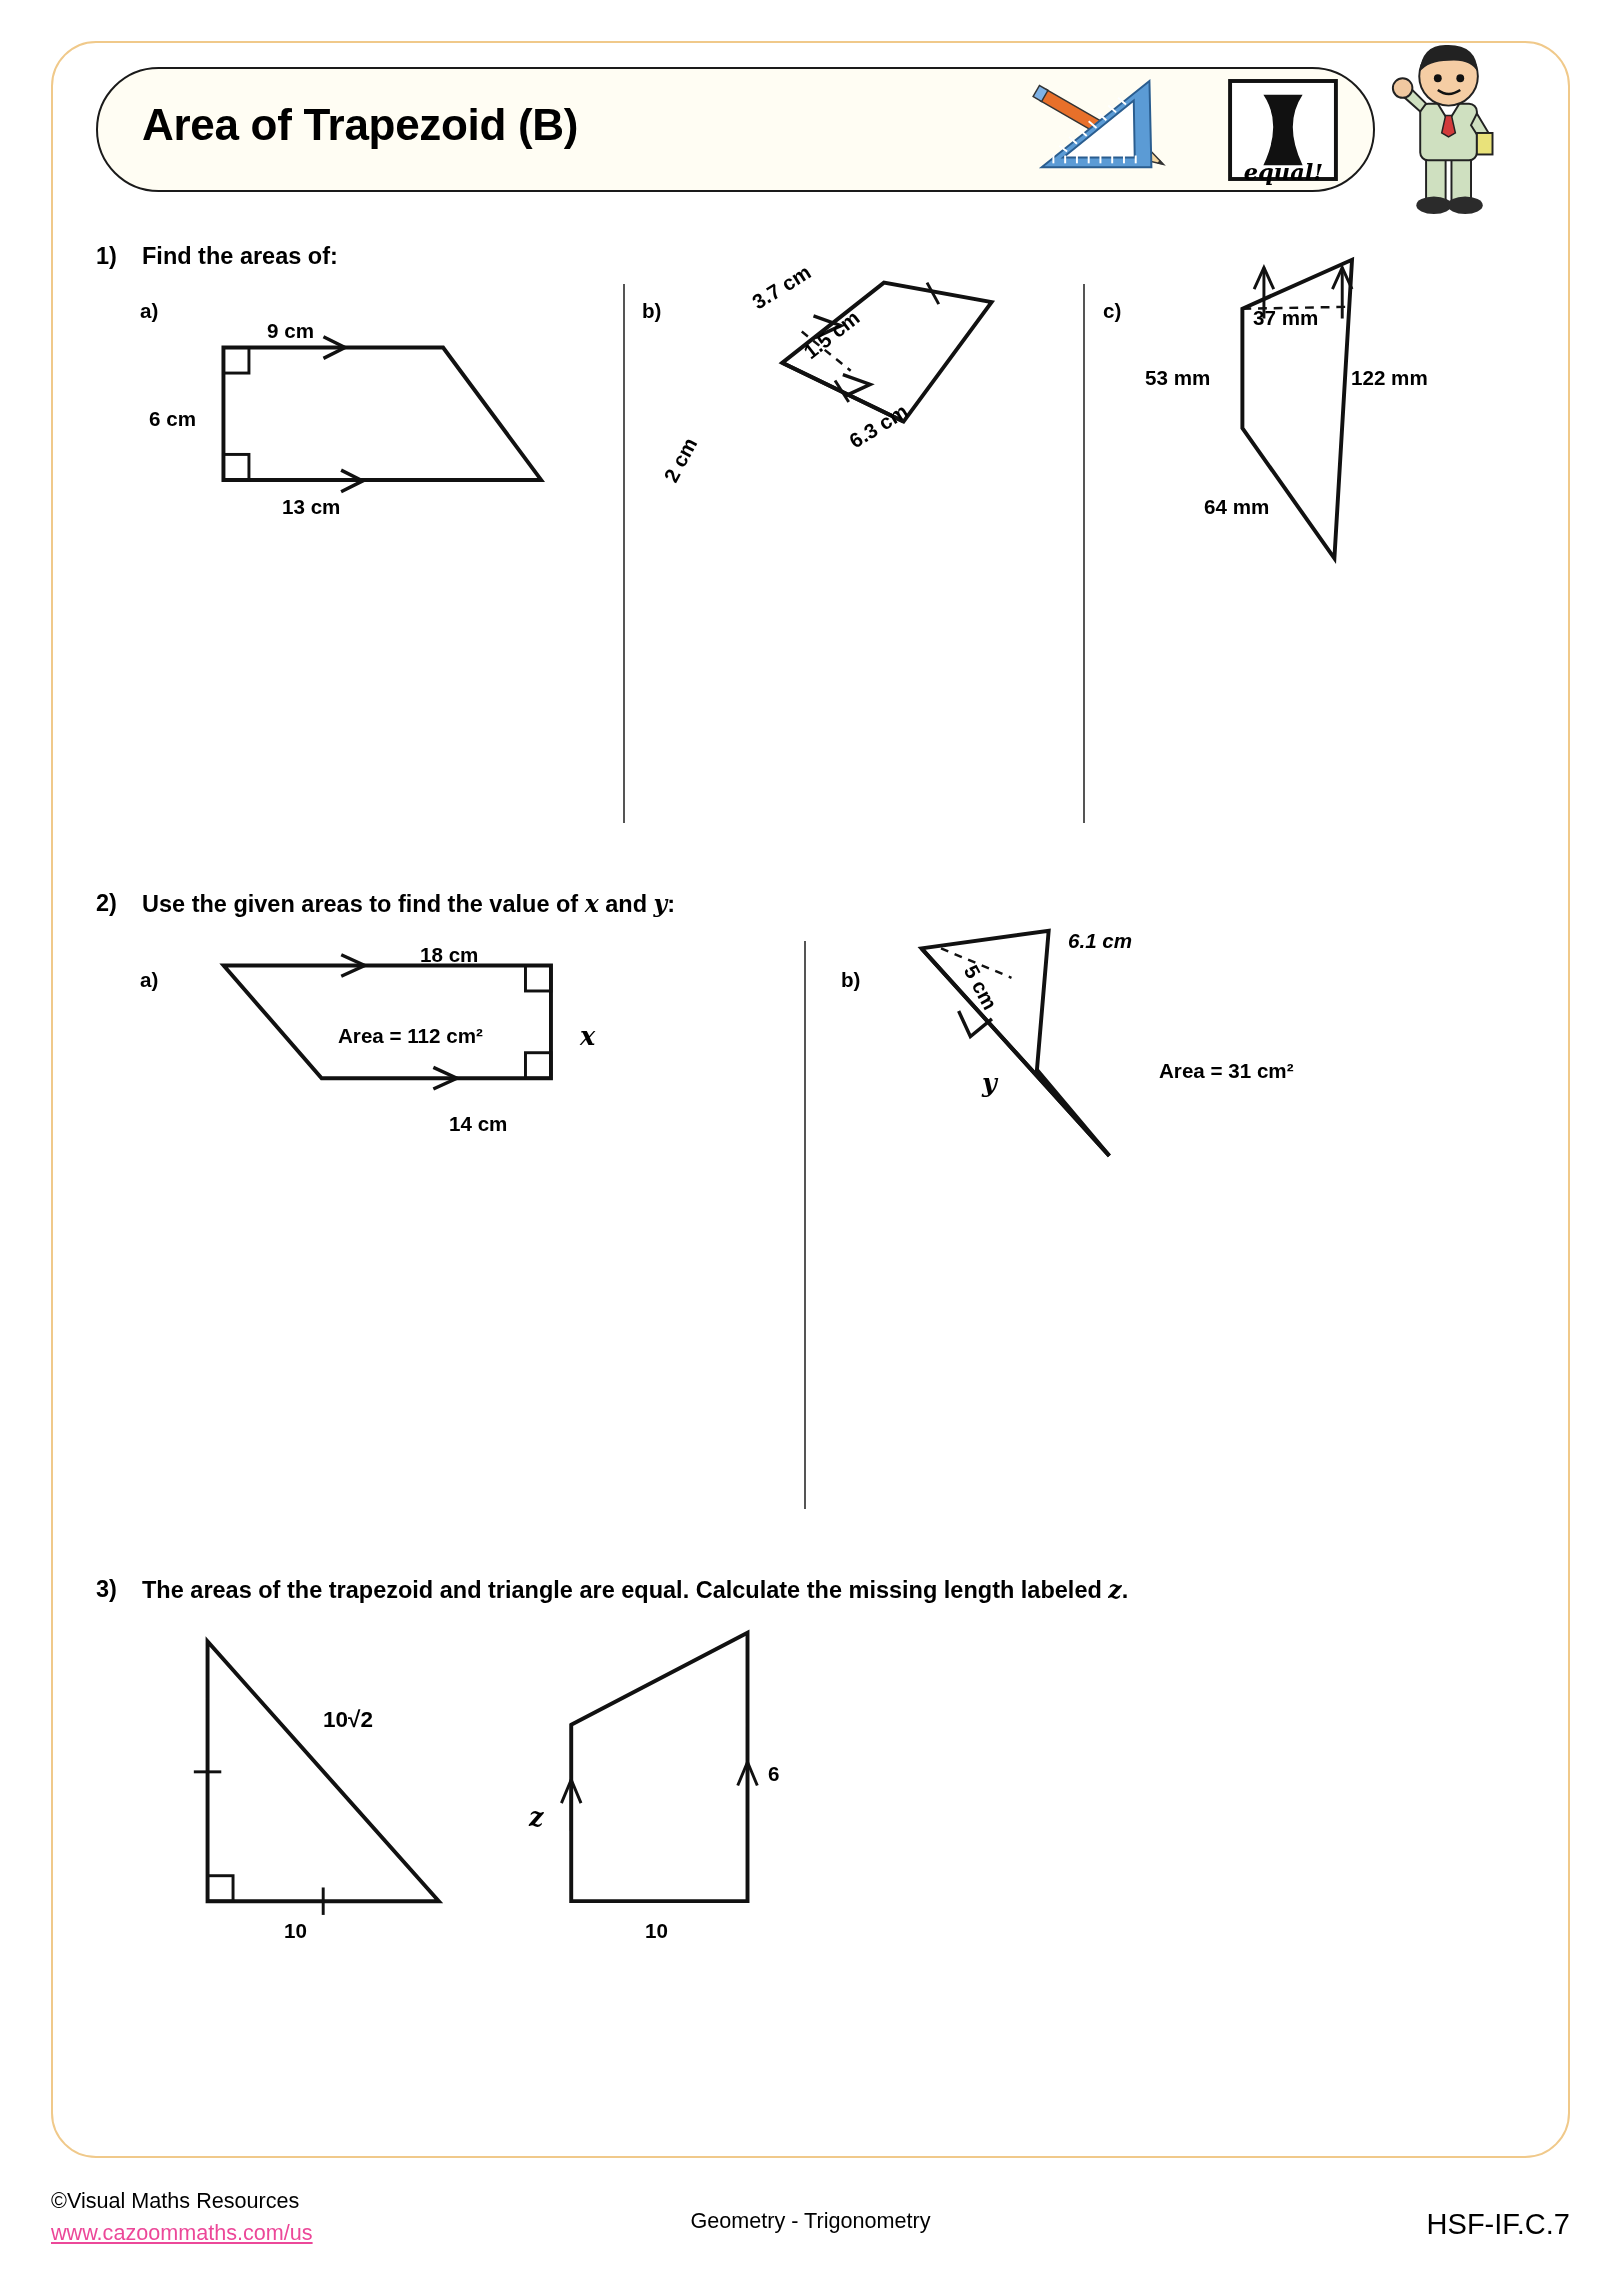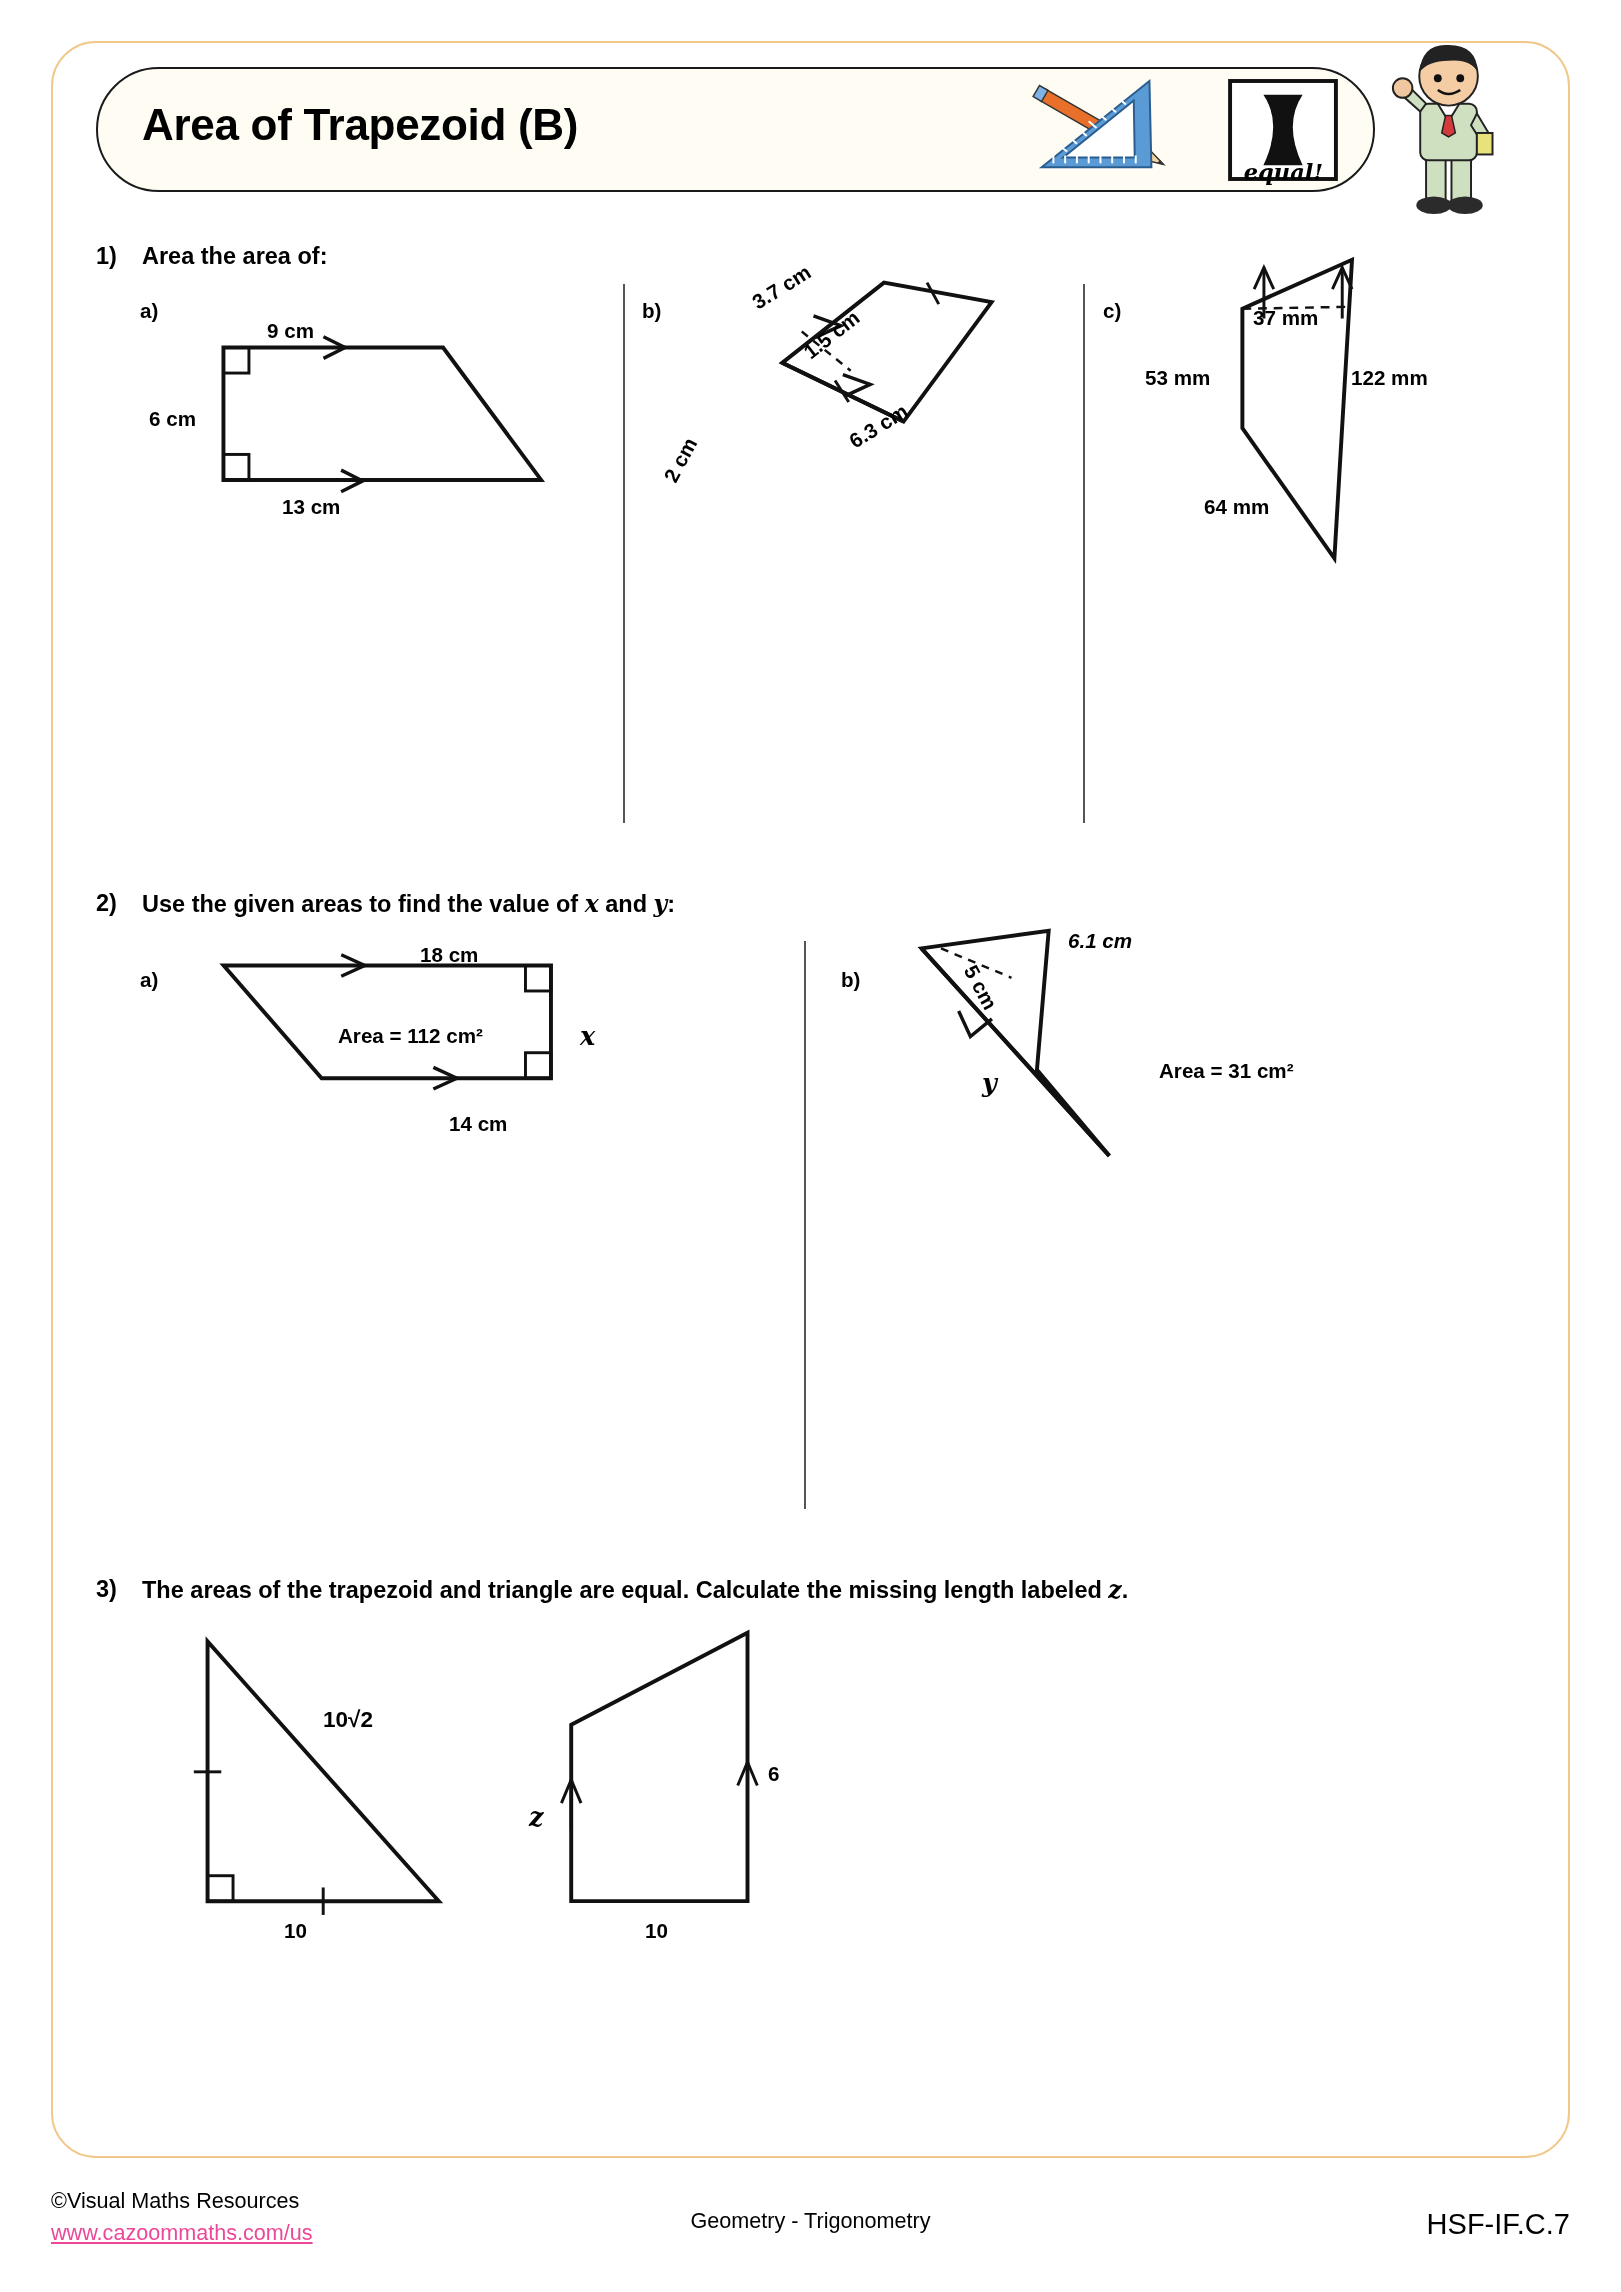--- a/index.html
+++ b/index.html
@@ -220,21 +220,21 @@
 
       <ellipse cx="63" cy="38" rx="30" ry="30" fill="#f5cda4" stroke="#222" stroke-width="2"></ellipse>
       <path d="M33 34 Q36 4 63 6 Q92 6 93 34 Q86 20 63 22 Q42 22 33 34 Z" fill="#222"></path>
       <circle cx="52" cy="40" r="4" fill="#111"></circle>
       <circle cx="75" cy="40" r="4" fill="#111"></circle>
       <path d="M52 52 Q63 60 75 52" stroke="#111" stroke-width="2.5" fill="none"></path>
     </svg>
   </div>
 
   <div class="q-num" style="left:96px; top:243px;">1)</div>
-  <div class="q-text" style="left:142px; top:243px;">Area the area of:</div>
+  <div class="q-text" style="left:142px; top:243px;">Find the areas of:</div>
 
   <div class="sub-label" style="left:140px; top:299px;">a)</div>
 
   <svg style="position:absolute; left:196px; top:323px;" width="402" height="206" viewBox="0 0 410 210">
     <polygon points="28,25 252,25 352,160 28,160" fill="none" stroke="#111" stroke-width="4"></polygon>
     <rect x="28" y="25" width="26" height="26" fill="none" stroke="#111" stroke-width="3"></rect>
     <rect x="28" y="134" width="26" height="26" fill="none" stroke="#111" stroke-width="3"></rect>
 
     <path d="M130,14 L152,25 L130,36" fill="none" stroke="#111" stroke-width="3.5"></path>
     <path d="M148,150 L170,161 L148,172" fill="none" stroke="#111" stroke-width="3.5"></path>

